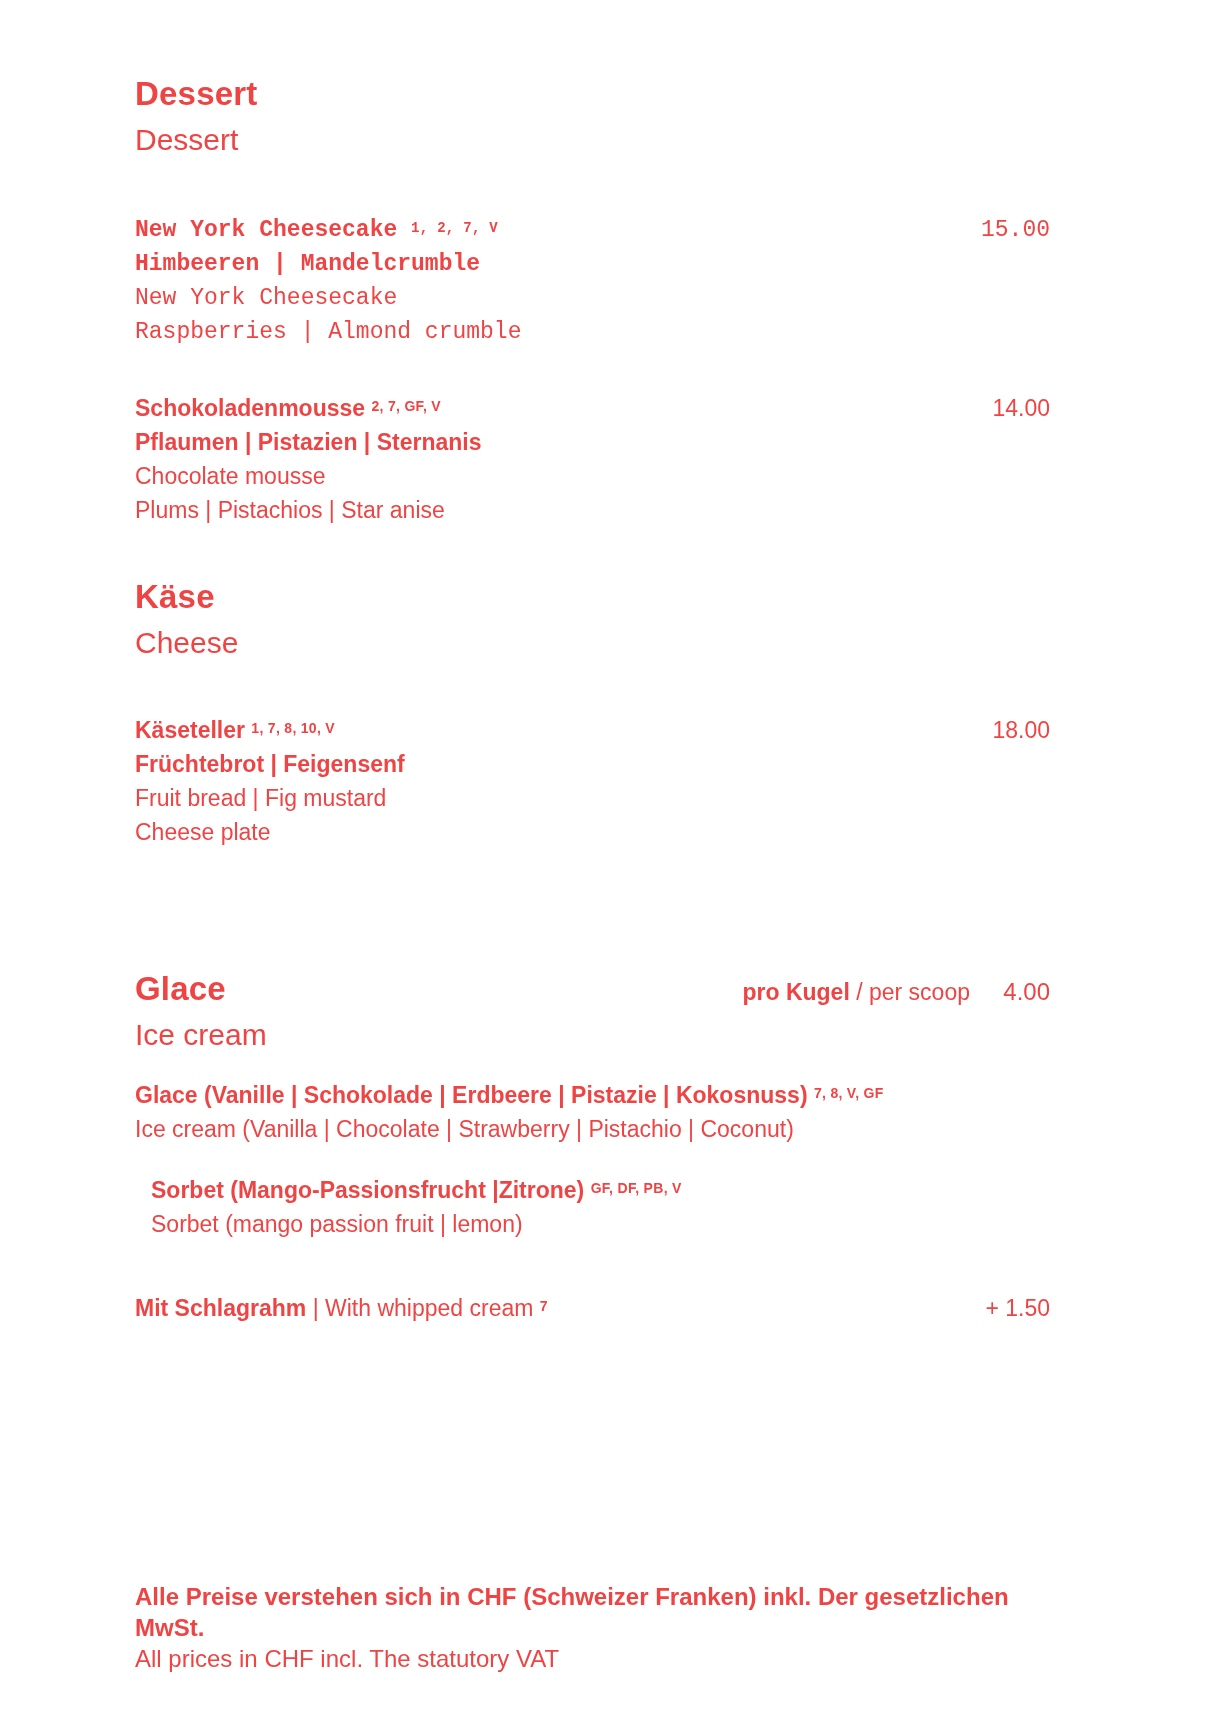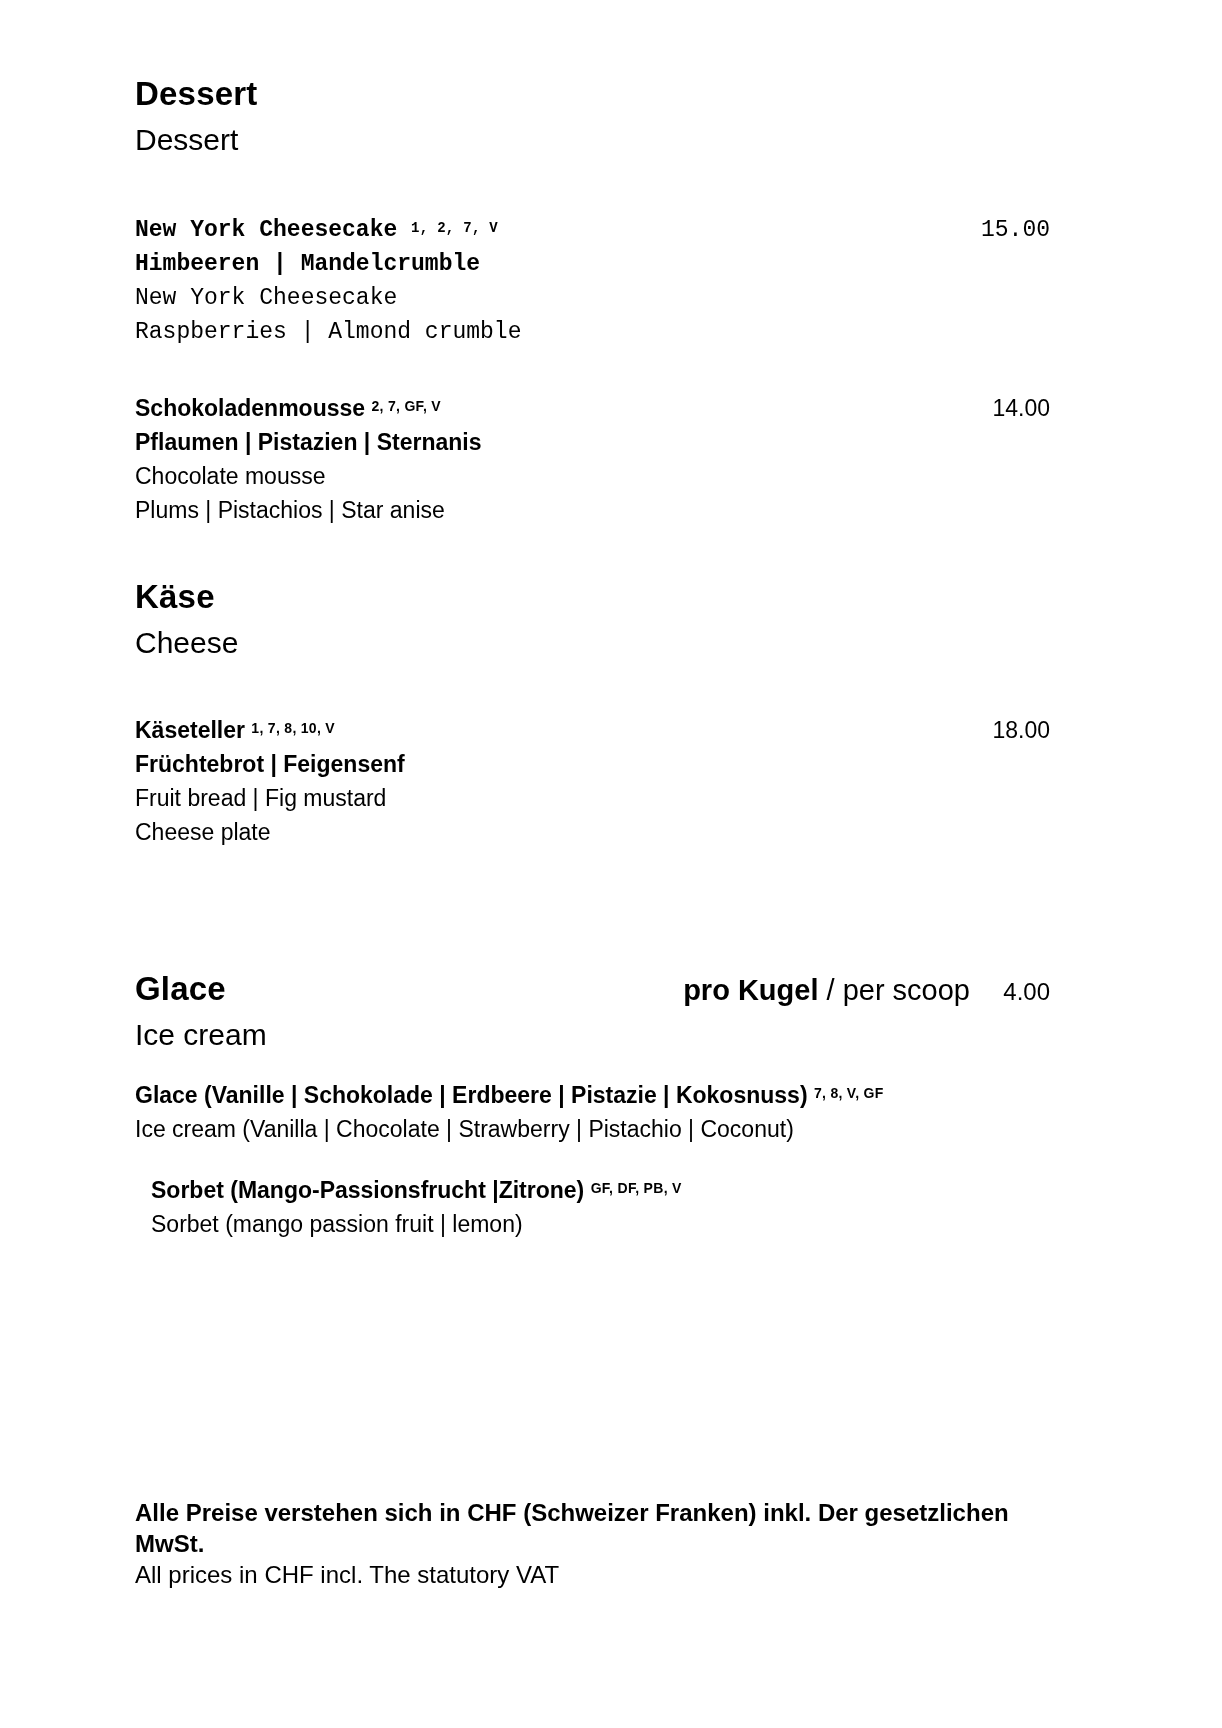--- a/index.html
+++ b/index.html
@@ -5,21 +5,21 @@
   html, body {
     margin: 0;
     padding: 0;
     background: #ffffff;
   }
   .page {
     position: relative;
     width: 1222px;
     height: 1728px;
     background: #ffffff;
-    color: #000000;
+    color: #ef4444;
     font-family: "Liberation Sans", sans-serif;
     overflow: hidden;
     box-sizing: border-box;
     padding: 0 172px 0 135px;
   }
   .section-title {
     font-size: 33px;
     font-weight: 700;
     line-height: 48px;
     letter-spacing: 0.2px;
@@ -61,21 +61,21 @@
   }
   .price {
     font-weight: 400;
     min-width: 80px;
     text-align: right;
     white-space: nowrap;
     flex: none;
   }
   .unit-label {
     margin-left: auto;
-    font-size: 29px;
+    font-size: 23px;
     white-space: pre;
   }
   .unit-label .bold { font-weight: 700; }
   .unit-label .regular { font-weight: 400; }
   .unit-price {
     font-size: 24px;
     min-width: 80px;
     text-align: right;
     white-space: nowrap;
     flex: none;
@@ -140,19 +140,23 @@
   <div class="menu-item glace-item-1">
     <div class="item-name-line"><span>Glace (Vanille | Schokolade | Erdbeere | Pistazie | Kokosnuss)</span> <span class="sup">7, 8, V, GF</span></div>
     <div class="item-line-regular">Ice cream (Vanilla | Chocolate | Strawberry | Pistachio | Coconut)</div>
   </div>
 
   <div class="menu-item glace-item-2">
     <div class="item-name-line"><span>Sorbet (Mango-Passionsfrucht |Zitrone)</span> <span class="sup">GF, DF, PB, V</span></div>
     <div class="item-line-regular">Sorbet (mango passion fruit | lemon)</div>
   </div>
 
+  <div class="menu-item supplement-row title-row">
+    <div><span class="item-sub-bold nowrap">Mit Schlagrahm</span><span class="item-line-regular nowrap"> | With whipped cream</span> <span class="sup">7</span></div>
+    <div class="price">+ 1.50</div>
+  </div>
 
   <div class="footer">
     <div class="footer-de">Alle Preise verstehen sich in CHF (Schweizer Franken) inkl. Der gesetzlichen MwSt.</div>
     <div class="footer-en">All prices in CHF incl. The statutory VAT</div>
   </div>
 
 </div>
 
 </body></html>

